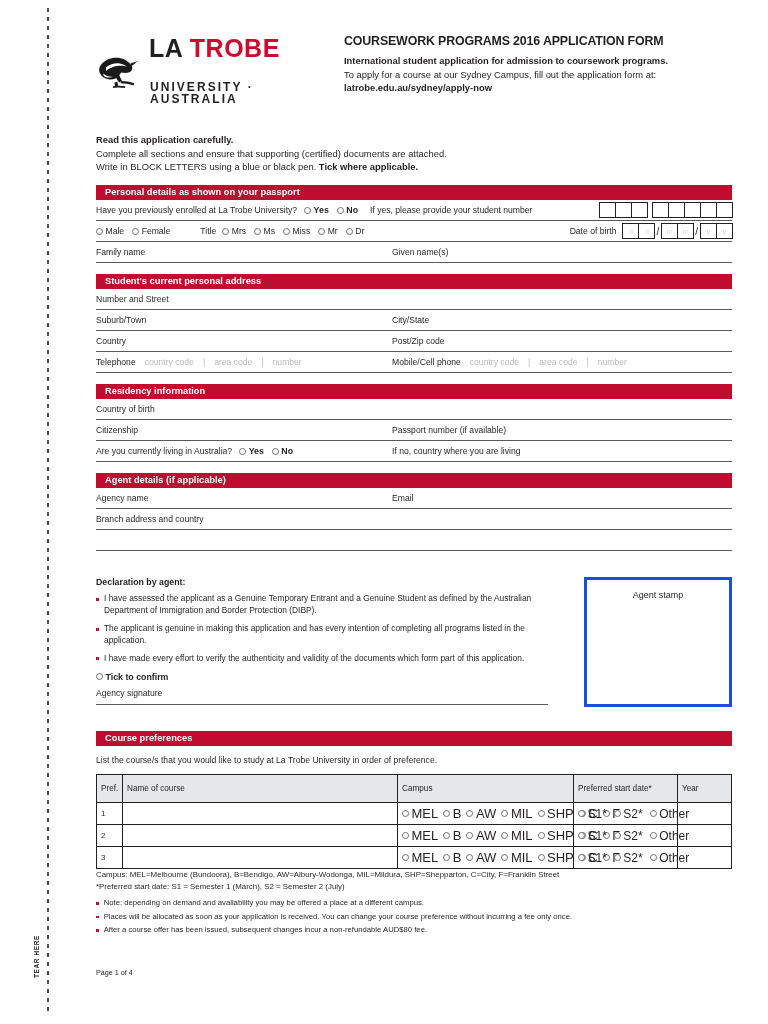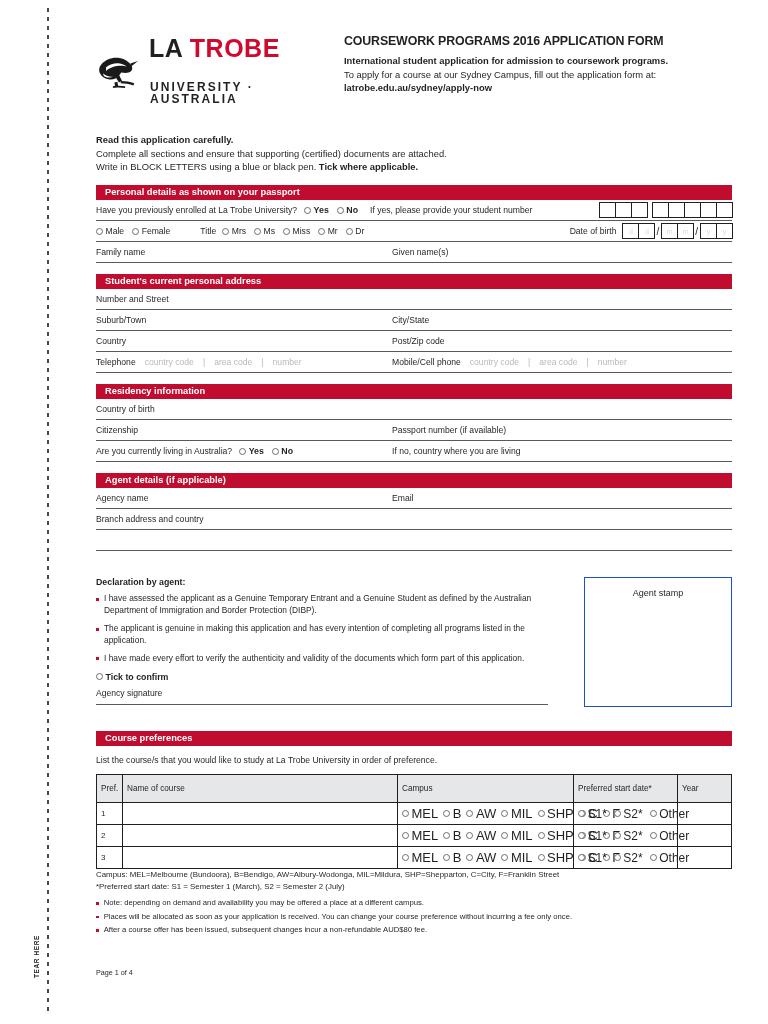--- a/index.html
+++ b/index.html
@@ -109,21 +109,21 @@
   .bul { display:flex; margin-bottom:6px; }
   .bul .sq {
     width:3px; height:3px; background:#c00c2f; flex:0 0 3px;
     margin-top:4.5px; margin-right:5px;
   }
   .bul .tx { font-size:8.4px; line-height:1.42; }
   .tick { display:flex; align-items:center; margin-top:7px; }
   .tick .t { font-size:8.8px; font-weight:bold; }
   .agsig { font-size:8.6px; margin-top:6px; }
   .stamp {
-    width:148px; height:130px; border:1px solid #1d4ed8;
+    width:148px; height:130px; border:3px solid #1d4ed8;
     margin-left:36px; text-align:center; padding-top:10px;
     font-size:9px; color:#231f20;
   }
   .decl-rule { border-bottom:1.1px solid #58595b; margin-top:6px; width:452px; }
 
   
   .ctable { width:100%; border-collapse:collapse; margin-top:9px; table-layout:fixed; }
   .ctable th, .ctable td {
     border:1px solid #231f20; font-size:8px; font-weight:normal;
     padding:0 4px; text-align:left; height:22px; vertical-align:middle;

